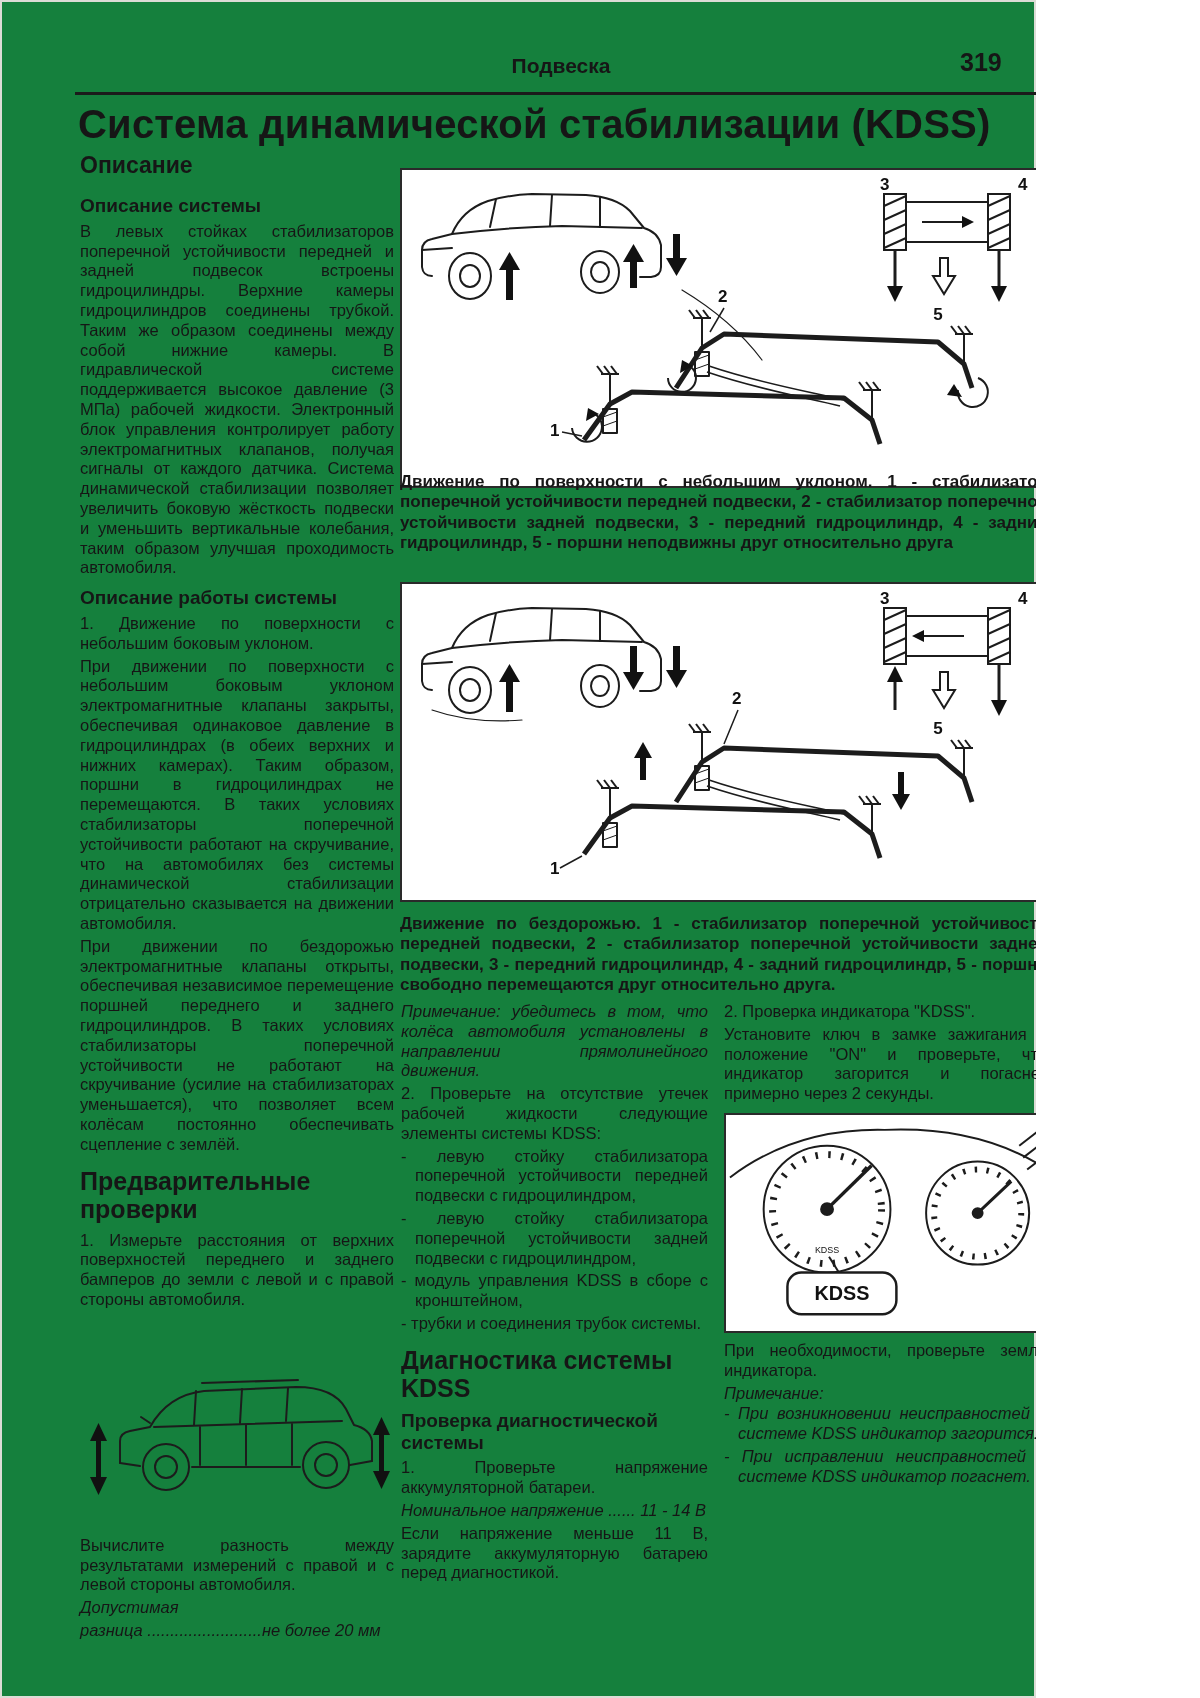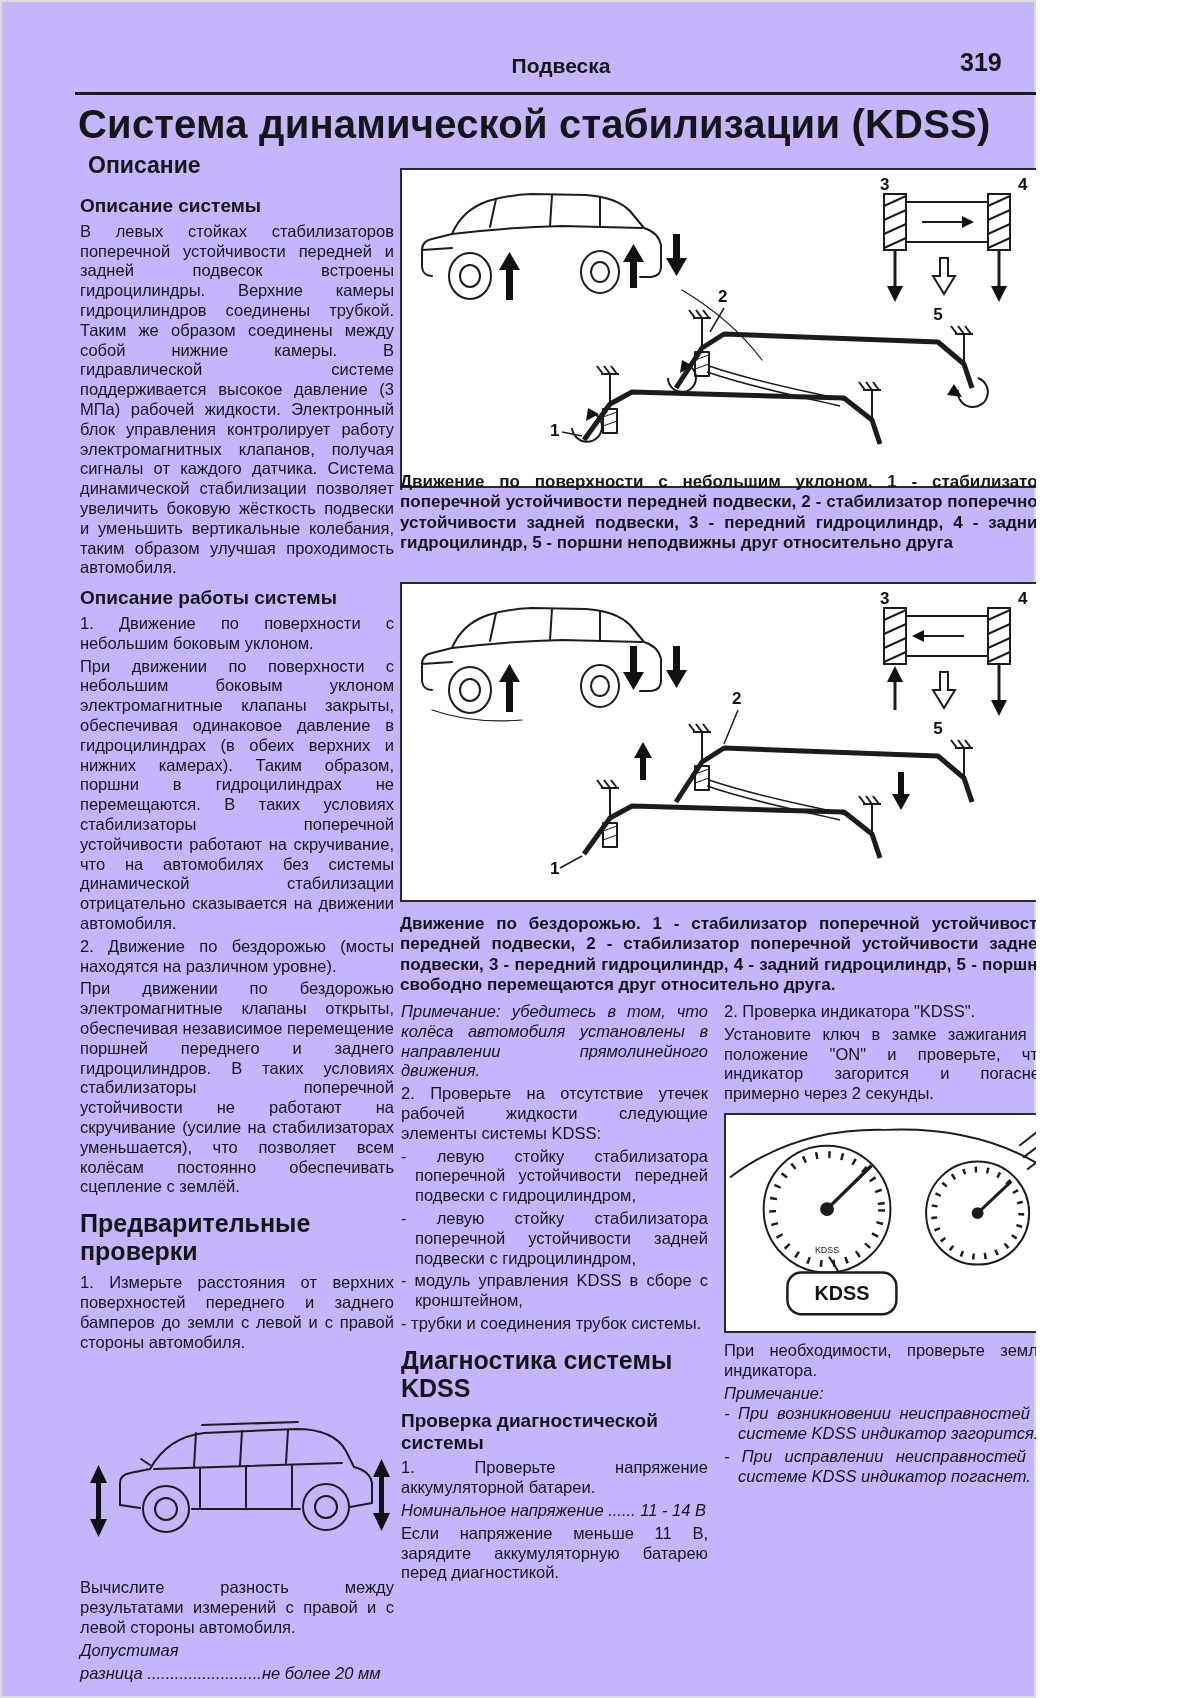--- a/index.html
+++ b/index.html
@@ -1,34 +1,34 @@
 <!DOCTYPE html>
 <html lang="ru"><head>
 <meta charset="utf-8">
 <style>
   *{margin:0;padding:0;box-sizing:border-box}
   body{font-family:"Liberation Sans",sans-serif;color:#161616;background:#ffffff}
-  .page{position:relative;width:1036px;height:1698px;background:#c4b5fd;box-shadow:inset 0 0 0 2px #dcdcd6;overflow:hidden}
+  .page{position:relative;width:1036px;height:1698px;background:#15803d;box-shadow:inset 0 0 0 2px #dcdcd6;overflow:hidden}
   .abs{position:absolute}
   .hdr-sec{top:54px;left:75px;width:972px;text-align:center;font-size:21px;font-weight:bold}
   .hdr-num{top:48px;left:960px;width:86px;text-align:left;font-size:25px;font-weight:bold}
   .hdr-rule{top:92px;left:75px;width:972px;height:3px;background:#1b1b1b}
   .title{top:102px;left:78px;width:975px;font-size:40px;font-weight:bold;letter-spacing:.2px}
   .col-left{top:152px;left:80px;width:314px}
   .col-mid{top:1002px;left:401px;width:307px}
   .col-right{top:1002px;left:724px;width:323px}
   .fig-frame{border:2px solid #2a2a2a;background:#fff}
   .fig1{top:168px;left:400px;width:648px;height:320px}
   .fig2{top:582px;left:400px;width:648px;height:320px}
   .cap1{top:472px;left:400px;width:648px}
   .cap2{top:914px;left:400px;width:648px}
   .fig-cap{font-size:17px;font-weight:bold;line-height:1.2;text-align:justify}
   .body-p{font-size:16.5px;line-height:1.2;text-align:justify;margin-bottom:3px}
   .h-big{font-size:25px;font-weight:bold;line-height:1.12;margin:12px 0 8px}
-  .h-med{font-size:23px;font-weight:bold;margin:0 8px 7px}
+  .h-med{font-size:23px;font-weight:bold;margin:0 0 7px}
   .h-sub{font-size:19px;font-weight:bold;line-height:1.15;margin:9px 0 5px}
   .it{font-style:italic}
   .u{}
   .hang{padding-left:14px;text-indent:-14px}
   .inline-fig{width:100%;margin:8px 0 6px}
   .right-fig{width:323px;height:220px;margin:9px 0 8px}
   svg{display:block;width:100%;height:100%}
   svg text{font-family:"Liberation Sans",sans-serif;fill:#111}
 </style>
 </head>
@@ -41,21 +41,20 @@
   <div class="abs hdr-rule"></div>
   <h1 class="abs title">Система динамической стабилизации (KDSS)</h1>
 
   <div class="abs col-left">
     <h2 class="h-med">Описание</h2>
     <h3 class="h-sub" style="margin-top:16px">Описание системы</h3>
     <p class="body-p">В левых стойках стабилизаторов поперечной устойчивости передней и задней подвесок встроены гидроцилиндры. Верхние камеры гидроцилиндров соединены трубкой. Таким же образом соединены между собой нижние камеры. В гидравлической системе поддерживается высокое давление (3 МПа) рабочей жидкости. Электронный блок управления контролирует работу электромагнитных клапанов, получая сигналы от каждого датчика. Система динамической стабилизации позволяет увеличить боковую жёсткость подвески и уменьшить вертикальные колебания, таким образом улучшая проходимость автомобиля.</p>
     <h3 class="h-sub">Описание работы системы</h3>
     <p class="body-p">1. Движение по поверхности с небольшим боковым уклоном.</p>
     <p class="body-p">При движении по поверхности с небольшим боковым уклоном электромагнитные клапаны закрыты, обеспечивая одинаковое давление в гидроцилиндрах (в обеих верхних и нижних камерах). Таким образом, поршни в гидроцилиндрах не перемещаются. В таких условиях стабилизаторы поперечной устойчивости работают на скручивание, что на автомобилях без системы динамической стабилизации отрицательно сказывается на движении автомобиля.</p>
-    <p class="body-p">2. Движение по бездорожью (мосты находятся на различном уровне).</p>
     <p class="body-p">При движении по бездорожью электромагнитные клапаны открыты, обеспечивая независимое перемещение поршней переднего и заднего гидроцилиндров. В таких условиях стабилизаторы поперечной устойчивости не работают на скручивание (усилие на стабилизаторах уменьшается), что позволяет всем колёсам постоянно обеспечивать сцепление с землёй.</p>
     <h2 class="h-big">Предварительные проверки</h2>
     <p class="body-p">1. Измерьте расстояния от верхних поверхностей переднего и заднего бамперов до земли с левой и с правой стороны автомобиля.</p>
 
     <div class="inline-fig" style="height:212px">
       <svg viewBox="0 0 314 210">
         <g stroke="#1c1c1c" stroke-width="2" fill="none" stroke-linejoin="round" stroke-linecap="round">
           <path d="M40 144 L40 122 Q40 114 50 112 L70 108 Q88 76 124 72 L216 68 Q254 68 266 90 L274 106 Q290 110 292 122 L292 142"></path>
           <path d="M74 108 L262 102"></path>
           <path d="M116 72 L114 106"></path>

